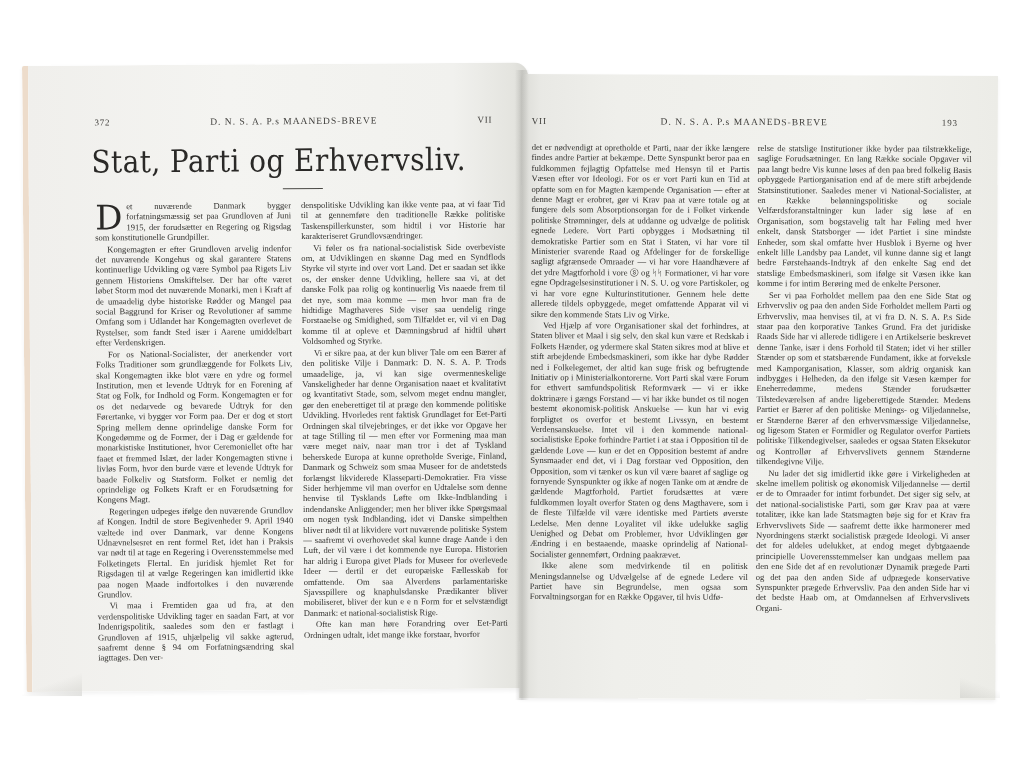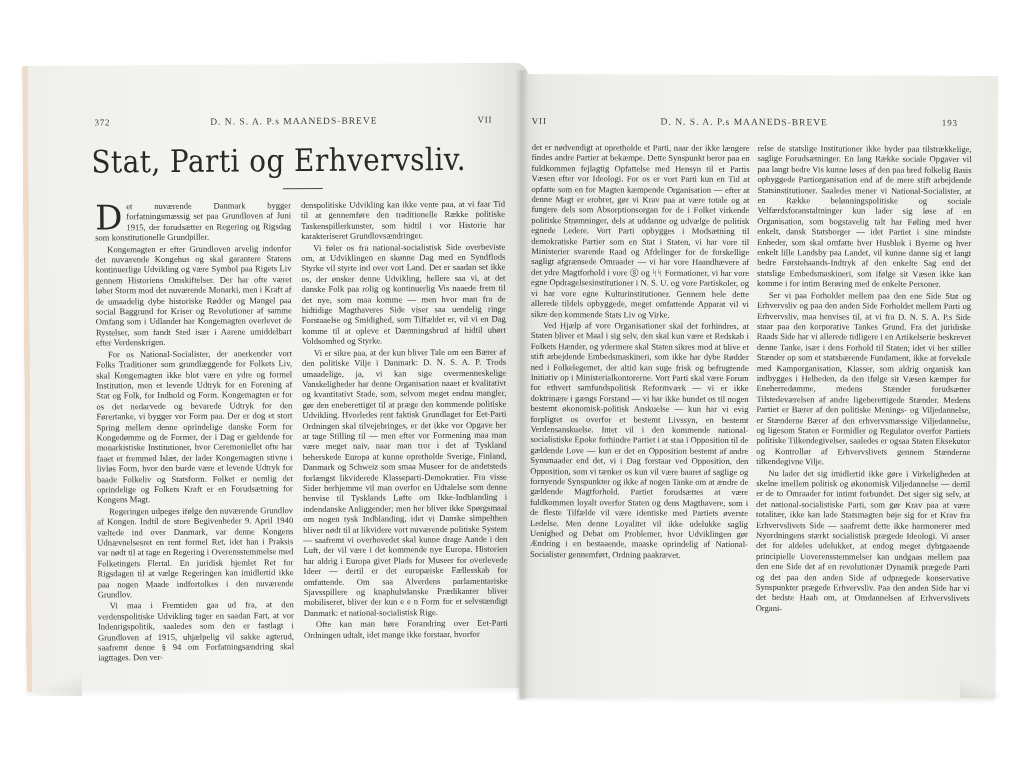--- a/index.html
+++ b/index.html
@@ -115,20 +115,21 @@
   <div class="page page-right">
     <div class="running-head">
       <span>VII</span>
       <span class="mid">D. N. S. A. P.s MAANEDS-BREVE</span>
       <span>193</span>
     </div>
 
     <div class="col col-1">
       <p class="noindent">det er nødvendigt at opretholde et Parti, naar der ikke længere findes andre Partier at bekæmpe. Dette Synspunkt beror paa en fuldkommen fejlagtig Opfattelse med Hensyn til et Partis Væsen efter vor Ideologi. For os er vort Parti kun en Tid at opfatte som en for Magten kæmpende Organisation — efter at denne Magt er erobret, gør vi Krav paa at være totale og at fungere dels som Absorptionsorgan for de i Folket virkende politiske Strømninger, dels at uddanne og udvælge de politisk egnede Ledere. Vort Parti opbygges i Modsætning til demokratiske Partier som en Stat i Staten, vi har vore til Ministerier svarende Raad og Afdelinger for de forskellige sagligt afgrænsede Omraader — vi har vore Haandhævere af det ydre Magtforhold i vore ⓢ og ᛋᛋ Formationer, vi har vore egne Opdragelsesinstitutioner i N. S. U. og vore Partiskoler, og vi har vore egne Kulturinstitutioner. Gennem hele dette allerede tildels opbyggede, meget omfattende Apparat vil vi sikre den kommende Stats Liv og Virke.</p>
       <p>Ved Hjælp af vore Organisationer skal det forhindres, at Staten bliver et Maal i sig selv, den skal kun være et Redskab i Folkets Hænder, og ydermere skal Staten sikres mod at blive et stift arbejdende Embedsmaskineri, som ikke har dybe Rødder ned i Folkelegemet, der altid kan suge frisk og befrugtende Initiativ op i Ministerialkontorerne. Vort Parti skal være Forum for ethvert samfundspolitisk Reformværk — vi er ikke doktrinære i gængs Forstand — vi har ikke bundet os til nogen bestemt økonomisk-politisk Anskuelse — kun har vi evig forpligtet os overfor et bestemt Livssyn, en bestemt Verdensanskuelse. Intet vil i den kommende national-socialistiske Epoke forhindre Partiet i at staa i Opposition til de gældende Love — kun er det en Opposition bestemt af andre Synsmaader end det, vi i Dag forstaar ved Opposition, den Opposition, som vi tænker os kun vil være baaret af saglige og fornyende Synspunkter og ikke af nogen Tanke om at ændre de gældende Magtforhold. Partiet forudsættes at være fuldkommen loyalt overfor Staten og dens Magthavere, som i de fleste Tilfælde vil være identiske med Partiets øverste Ledelse. Men denne Loyalitet vil ikke udelukke saglig Uenighed og Debat om Problemer, hvor Udviklingen gør Ændring i en bestaaende, maaske oprindelig af National-Socialister gennemført, Ordning paakrævet.</p>
+      <p>Ikke alene som medvirkende til en politisk Meningsdannelse og Udvælgelse af de egnede Ledere vil Partiet have sin Begrundelse, men ogsaa som Forvaltningsorgan for en Række Opgaver, til hvis Udfø-</p>
     </div>
 
     <div class="col col-2">
       <p class="noindent">relse de statslige Institutioner ikke byder paa tilstrækkelige, saglige Forudsætninger. En lang Række sociale Opgaver vil paa langt bedre Vis kunne løses af den paa bred folkelig Basis opbyggede Partiorganisation end af de mere stift arbejdende Statsinstitutioner. Saaledes mener vi National-Socialister, at en Række belønningspolitiske og sociale Velfærdsforanstaltninger kun lader sig løse af en Organisation, som bogstavelig talt har Føling med hver enkelt, dansk Statsborger — idet Partiet i sine mindste Enheder, som skal omfatte hver Husblok i Byerne og hver enkelt lille Landsby paa Landet, vil kunne danne sig et langt bedre Førstehaands-Indtryk af den enkelte Sag end det statslige Embedsmaskineri, som ifølge sit Væsen ikke kan komme i for intim Berøring med de enkelte Personer.</p>
       <p>Ser vi paa Forholdet mellem paa den ene Side Stat og Erhvervsliv og paa den anden Side Forholdet mellem Parti og Erhvervsliv, maa henvises til, at vi fra D. N. S. A. P.s Side staar paa den korporative Tankes Grund. Fra det juridiske Raads Side har vi allerede tidligere i en Artikelserie beskrevet denne Tanke, især i dens Forhold til Staten; idet vi her stiller Stænder op som et statsbærende Fundament, ikke at forveksle med Kamporganisation, Klasser, som aldrig organisk kan indbygges i Helheden, da den ifølge sit Væsen kæmper for Eneherredømme, medens Stænder forudsætter Tilstedeværelsen af andre ligeberettigede Stænder. Medens Partiet er Bærer af den politiske Menings- og Viljedannelse, er Stænderne Bærer af den erhvervsmæssige Viljedannelse, og ligesom Staten er Formidler og Regulator overfor Partiets politiske Tilkendegivelser, saaledes er ogsaa Staten Eksekutor og Kontrollør af Erhvervslivets gennem Stænderne tilkendegivne Vilje.</p>
       <p>Nu lader det sig imidlertid ikke gøre i Virkeligheden at skelne imellem politisk og økonomisk Viljedannelse — dertil er de to Omraader for intimt forbundet. Det siger sig selv, at det national-socialistiske Parti, som gør Krav paa at være totalitær, ikke kan lade Statsmagten bøje sig for et Krav fra Erhvervslivets Side — saafremt dette ikke harmonerer med Nyordningens stærkt socialistisk prægede Ideologi. Vi anser det for aldeles udelukket, at endog meget dybtgaaende principielle Uoverensstemmelser kan undgaas mellem paa den ene Side det af en revolutionær Dynamik prægede Parti og det paa den anden Side af udprægede konservative Synspunkter prægede Erhvervsliv. Paa den anden Side har vi det bedste Haab om, at Omdannelsen af Erhvervslivets Organi-</p>
     </div>
   </div>
 
   <div class="gutter"></div>

